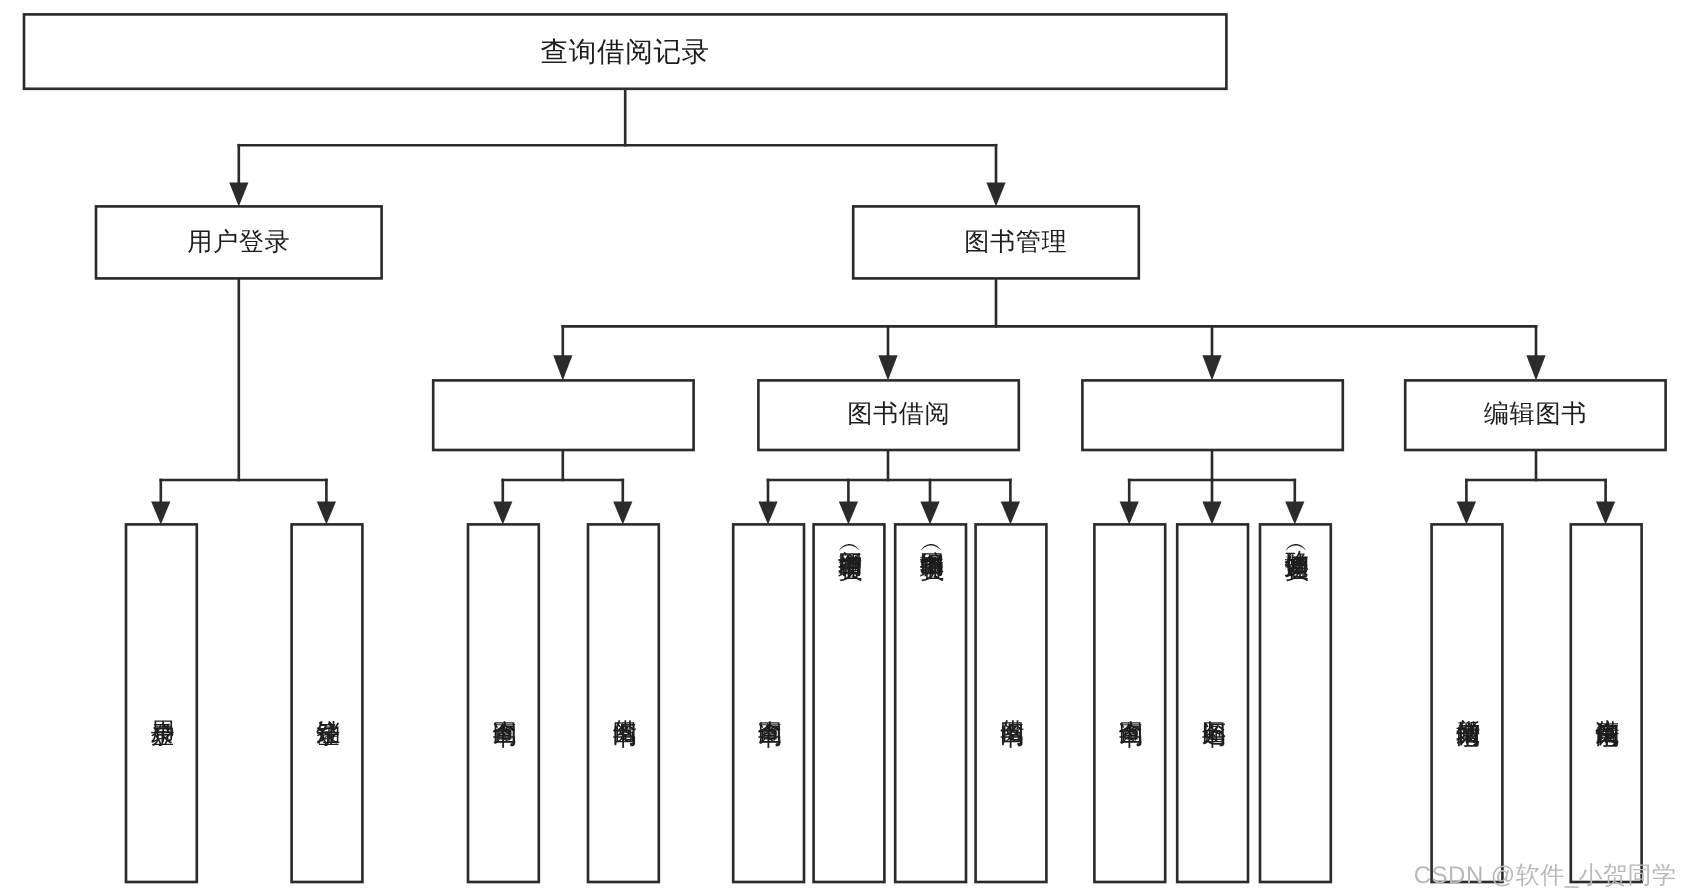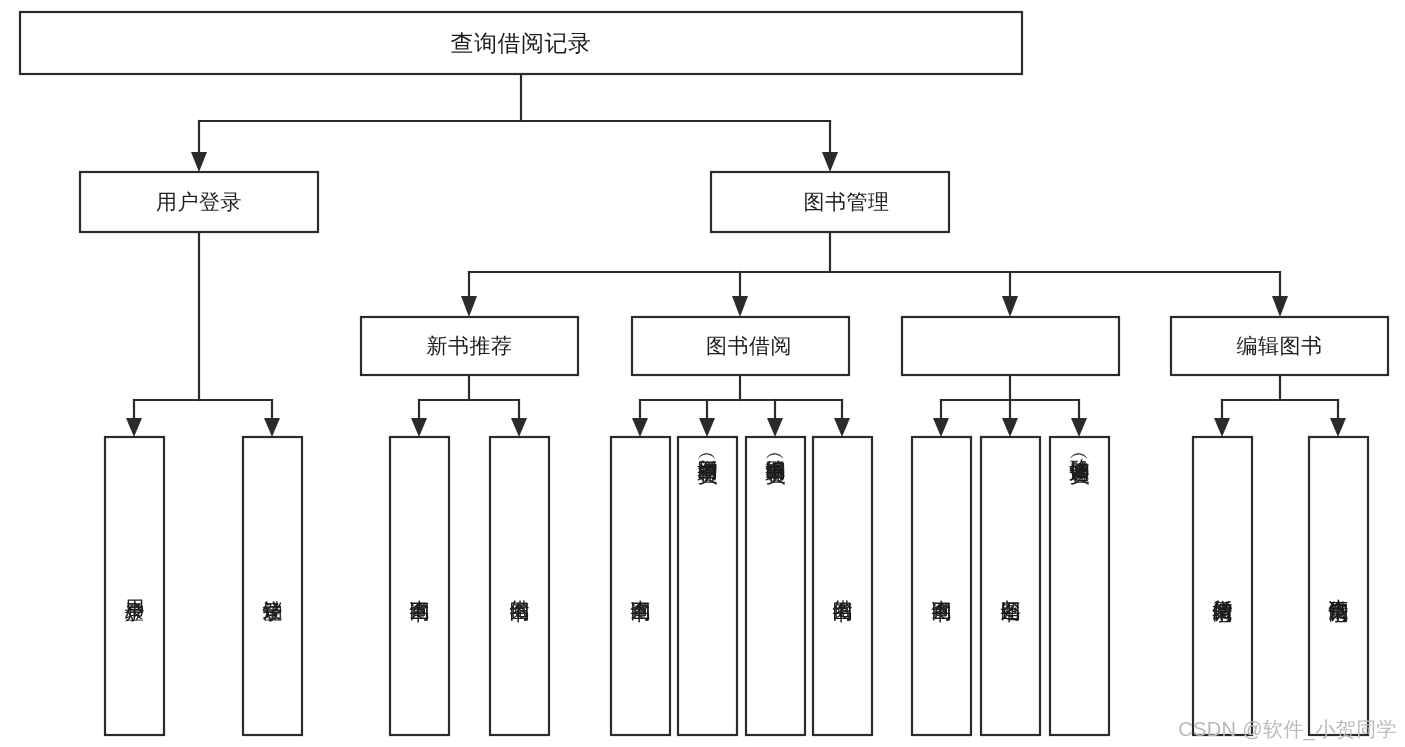--- a/index.html
+++ b/index.html
@@ -200,21 +200,20 @@
 
     <rect class="node-rect" x="1193" y="437" width="59" height="298"></rect>
     <rect class="node-rect" x="1309" y="437" width="59" height="298"></rect>
   </svg>
 
   <div class="label-h" style="left:20px; top:12px; width:1002px; height:62px; font-size:23px;">查询借阅记录</div>
 
   <div class="label-h" style="left:80px; top:172px; width:238px; height:60px;">用户登录</div>
   <div class="label-h" style="left:711px; top:172px; width:271px; height:60px;">图书管理</div>
 
-  <div class="label-h" style="left:361px; top:317px; width:217px; height:58px;">新书推荐</div>
   <div class="label-h" style="left:632px; top:317px; width:234px; height:58px;">图书借阅</div>
   <div class="label-h" style="left:1171px; top:317px; width:217px; height:58px;">编辑图书</div>
 
   <div class="label-v" style="left:105px; top:437px; width:59px; height:298px;">用户登录</div>
   <div class="label-v" style="left:243px; top:437px; width:59px; height:298px;">注销登录</div>
 
   <div class="label-v" style="left:390px; top:437px; width:59px; height:298px;">查询图书</div>
   <div class="label-v" style="left:490px; top:437px; width:59px; height:298px;">借阅图书</div>
 
   <div class="label-v" style="left:611px; top:437px; width:59px; height:298px;">查询图书</div>

